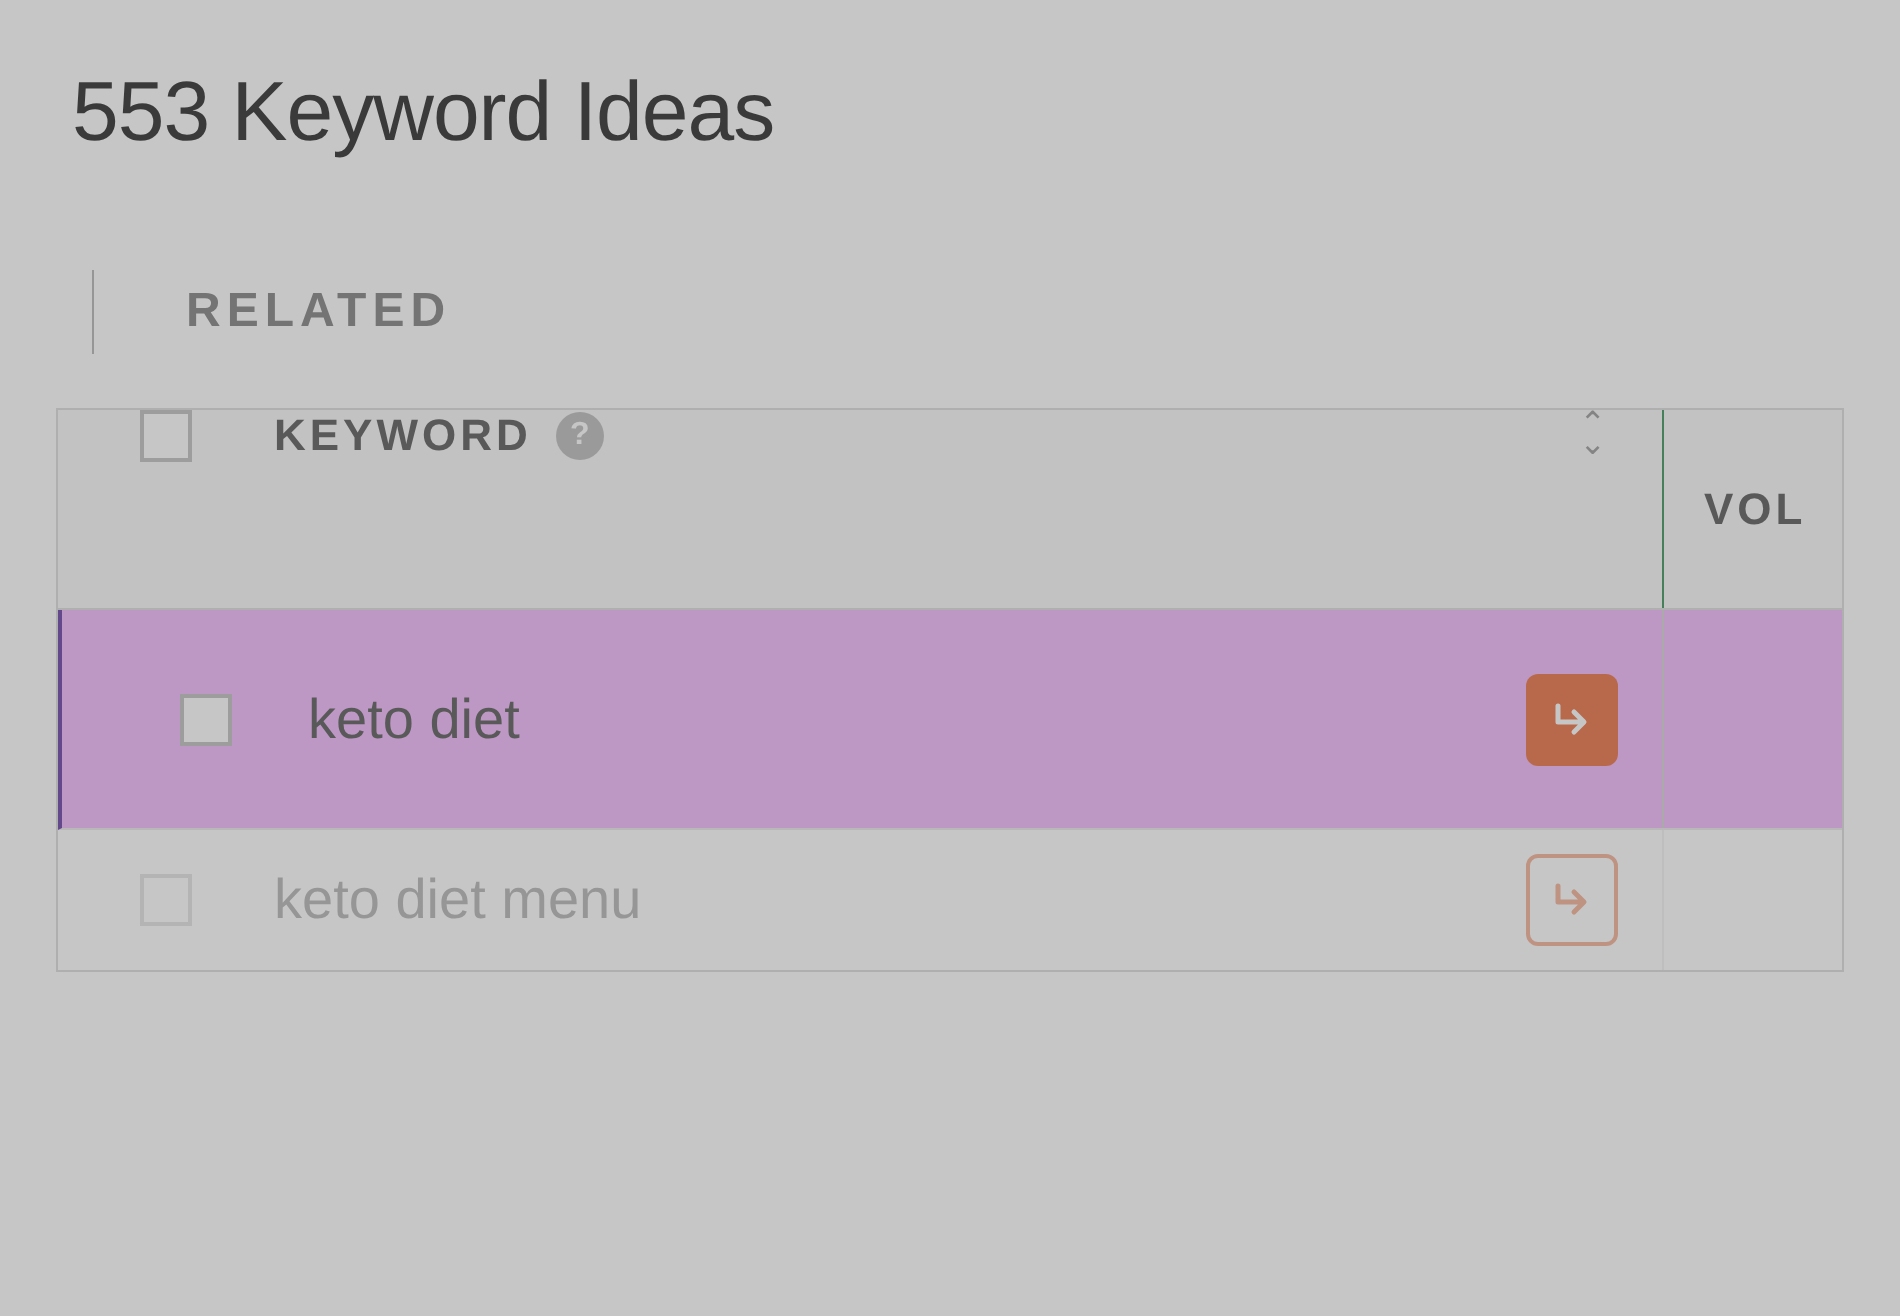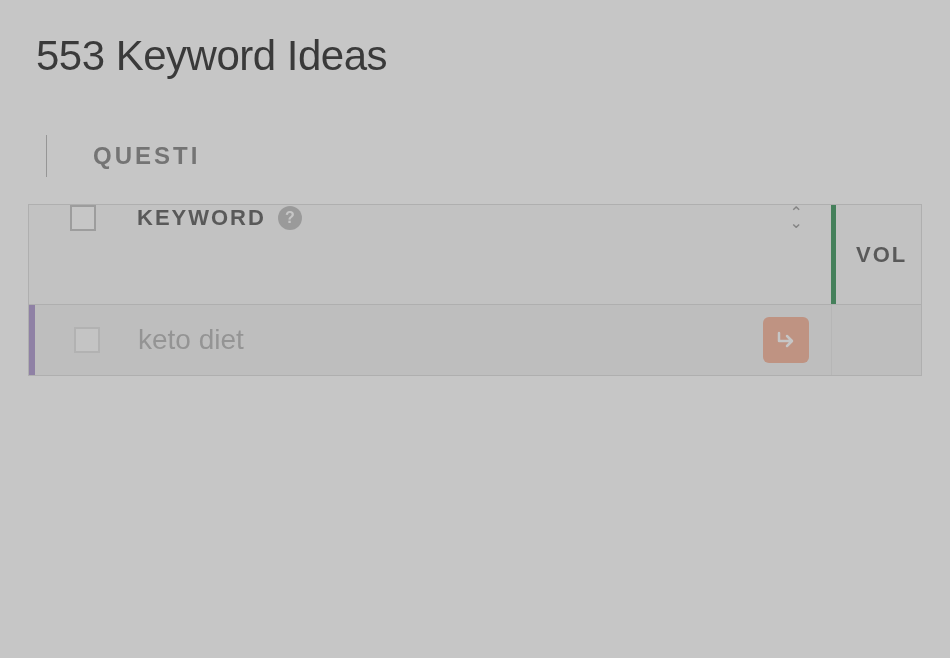--- a/index.html
+++ b/index.html
@@ -142,39 +142,40 @@
       font-size: 16px;
       line-height: 10px;
     }
     
     .vol-col {
       width: 90px;
       font-size: 22px;
       font-weight: 700;
       letter-spacing: 2px;
       color: #3a3a3a;
-      border-left: 5px solid #15803d;
+      border-left: 1px solid #15803d;
       height: 100%;
       display: flex;
       align-items: center;
       padding-left: 20px;
       overflow: hidden;
     }
     
     .table-row {
       display: flex;
       align-items: center;
       height: 110px;
       border-bottom: 1px solid #e6e6e6;
       position: relative;
     }
     
     .table-row.highlighted {
-      background: #e5e5e5;
-      border-left: 6px solid #4c1d95;
+      background: #f0abfc;
+      border-left: 2px solid #4c1d95;
+      padding-left: 20px;
     }
     
     .table-row.highlighted .checkbox-col {
       width: 103px;
     }
     
     .keyword-text {
       font-size: 28px;
       color: #3a3a3a;
       font-weight: 400;
@@ -238,21 +239,21 @@
 </head>
 <body>
 
 <div class="overlay"></div>
 
 <h1 class="page-title">553 Keyword Ideas</h1>
 
 <div class="tabs-row">
   <div class="tab-divider"></div>
   <div class="tab inactive">
-    <span>QUESTI</span>
+    <span>RELATED</span>
   </div>
 </div>
 
 <div class="table-container">
 
   <div class="table-header">
     <div class="checkbox-col">
       <div class="checkbox"></div>
     </div>
     <div class="keyword-col">
@@ -278,15 +279,31 @@
     <div class="action-btn-col">
       <div class="action-btn filled">
         <svg width="24" height="24" viewBox="0 0 24 24" fill="none">
           <path d="M5 5 L5 13 L17 13 M13 8 L18 13 L13 18" stroke-width="2.5" stroke-linecap="round" stroke-linejoin="round"></path>
         </svg>
       </div>
     </div>
     <div class="row-vol-col"></div>
   </div>
 
+  <div class="table-row">
+    <div class="checkbox-col">
+      <div class="checkbox"></div>
+    </div>
+    <div class="keyword-col">
+      <span class="keyword-text">keto diet menu</span>
+    </div>
+    <div class="action-btn-col">
+      <div class="action-btn outlined">
+        <svg width="24" height="24" viewBox="0 0 24 24" fill="none">
+          <path d="M5 5 L5 13 L17 13 M13 8 L18 13 L13 18" stroke-width="2.5" stroke-linecap="round" stroke-linejoin="round"></path>
+        </svg>
+      </div>
+    </div>
+    <div class="row-vol-col"></div>
+  </div>
 
 
 </div>
 
 </body></html>

